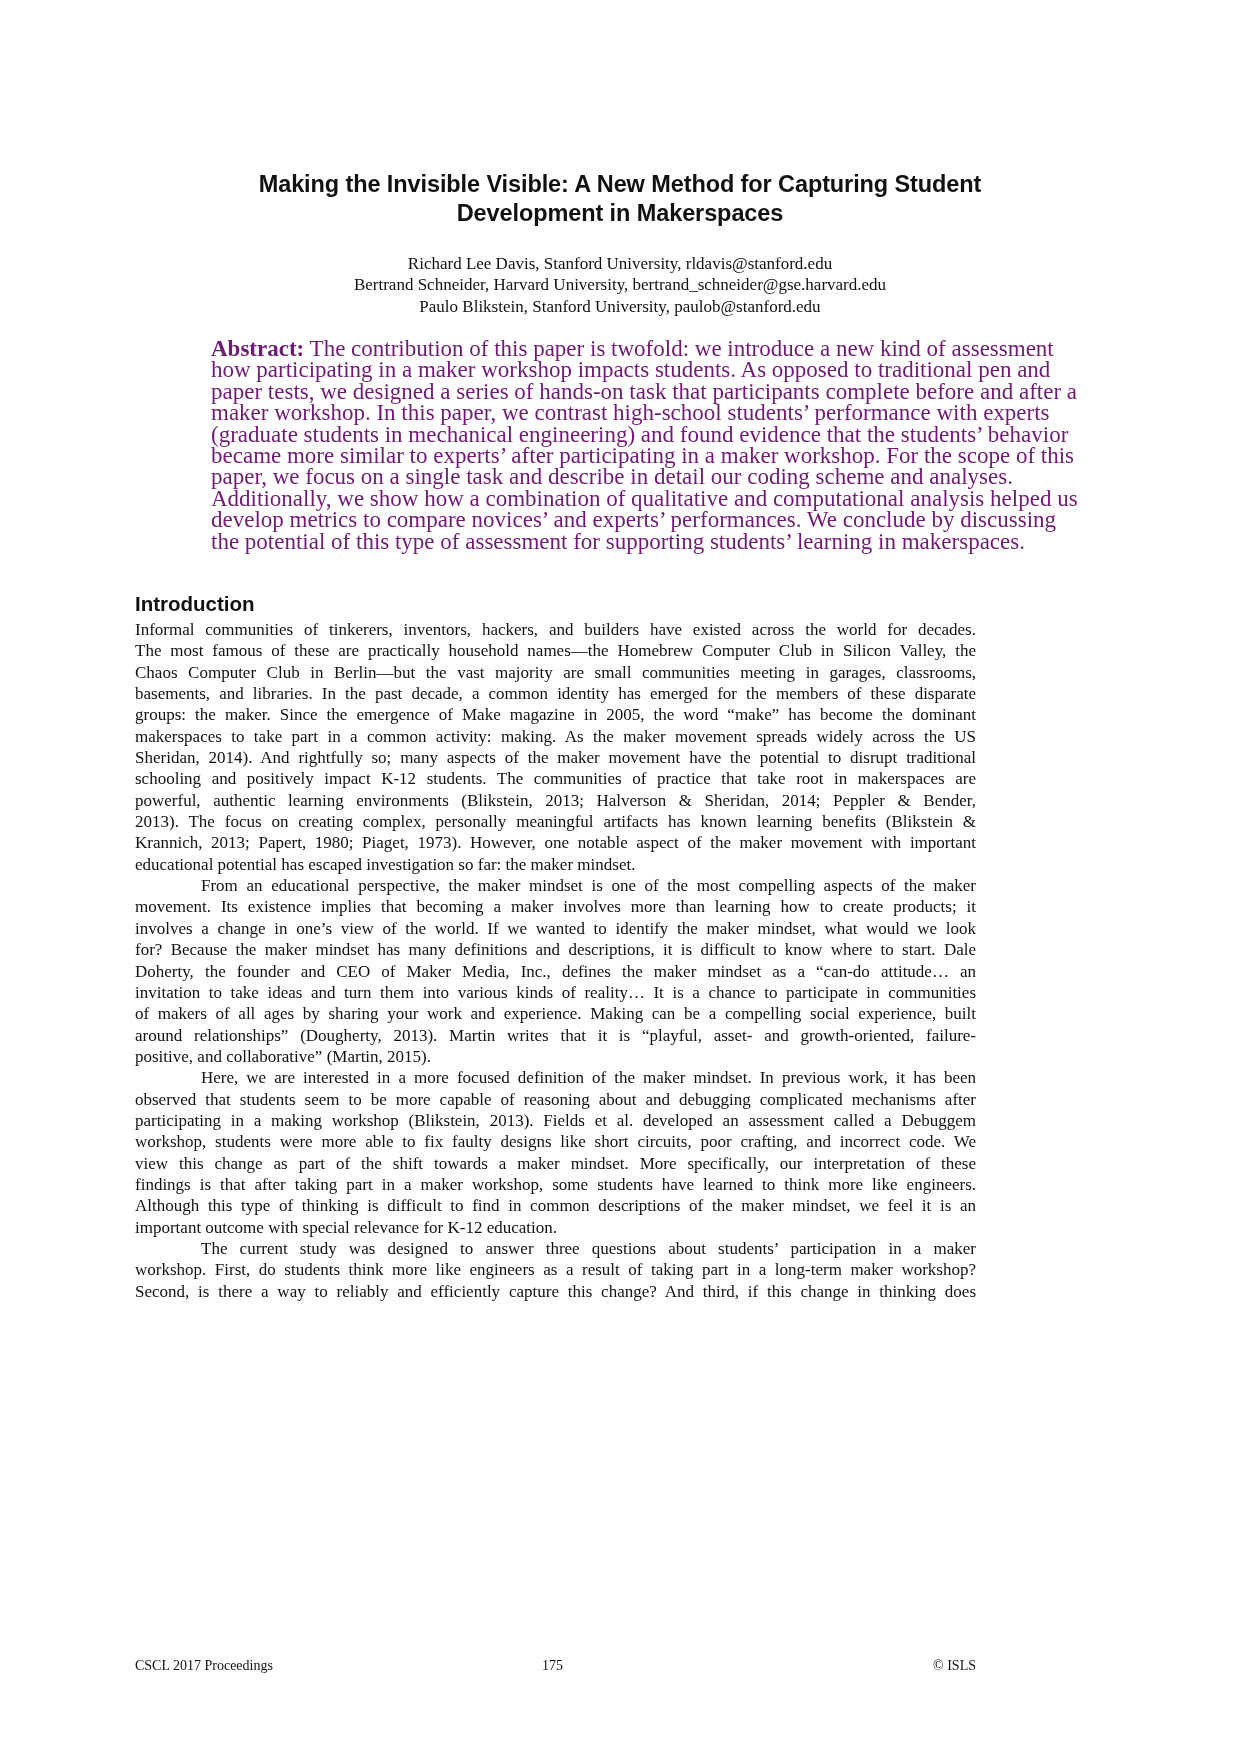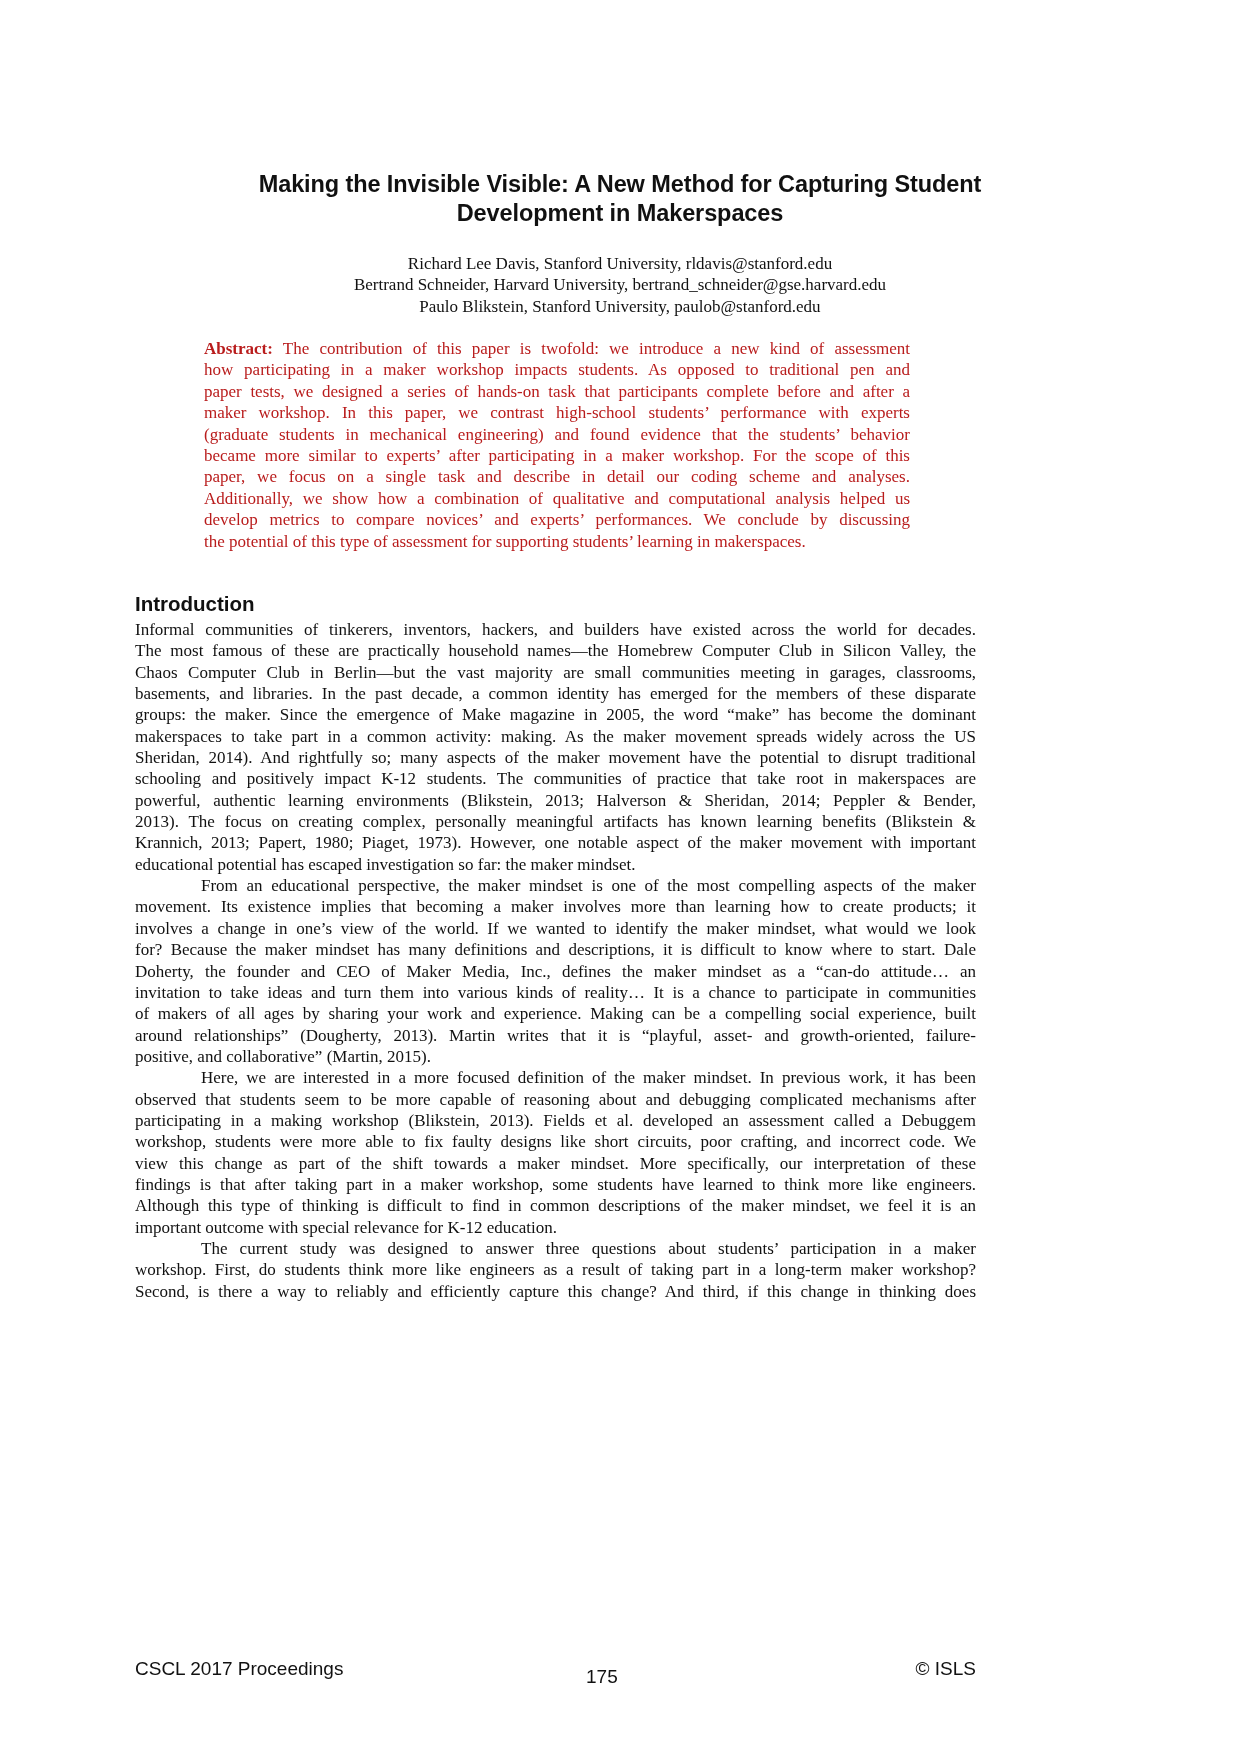--- a/index.html
+++ b/index.html
@@ -10,43 +10,43 @@
     text-align: center; font-family: "Liberation Sans", sans-serif; font-weight: bold;
     font-size: 23.5px; line-height: 29px; color: #111; letter-spacing: -0.1px;
   }
   .title div { white-space: nowrap; }
   .authors {
     position: absolute; left: 140px; top: 253px; width: 960px; text-align: center;
     font-family: "Liberation Serif", serif; font-size: 17px; line-height: 21.3px; color: #111;
   }
   .authors div { white-space: nowrap; }
   .abstract {
-    position: absolute; left: 204px; top: 338px; width: 706px;
-    font-family: "Liberation Serif", serif; font-size: 17px; line-height: 21.4px;
-    text-align: justify; color: #b91c1c;
+    position: absolute; left: 211px; top: 338px; width: 706px;
+    font-family: "Liberation Serif", serif; font-size: 23px; line-height: 21.4px;
+    text-align: justify; color: #701a75;
   }
   .abstract .label { font-weight: bold; }
   .section-heading {
     position: absolute; left: 135px; top: 592px;
     font-family: "Liberation Sans", sans-serif; font-weight: bold; font-size: 20.5px; color: #111;
   }
   .body {
     position: absolute; left: 135px; top: 619px; width: 841px;
     font-family: "Liberation Serif", serif; font-size: 17px; line-height: 21.35px;
     text-align: justify; color: #111;
   }
   .body p { margin: 0; }
   .line { display: block; text-align: justify; text-align-last: justify; white-space: nowrap; }
   .line.last { text-align-last: left; }
   .footer {
     position: absolute; top: 1658px; left: 135px; width: 841px; height: 20px;
-    font-family: Liberation Sans, sans-serif; font-size: 19px; color: #111;
+    font-family: Liberation Serif, serif; font-size: 14px; color: #111;
   }
   .footer .left { position: absolute; left: 0; top: 0; }
-  .footer .center { position: absolute; left: 407px; top: 8px; margin-left: 44px; }
+  .footer .center { position: absolute; left: 407px; top: 0; }
   .footer .right { position: absolute; right: 0; top: 0; }
 </style>
 </head>
 <body>
 
 <div class="page">
 
   <div class="title">
     <div>Making the Invisible Visible: A New Method for Capturing Student</div>
     <div>Development in Makerspaces</div>

